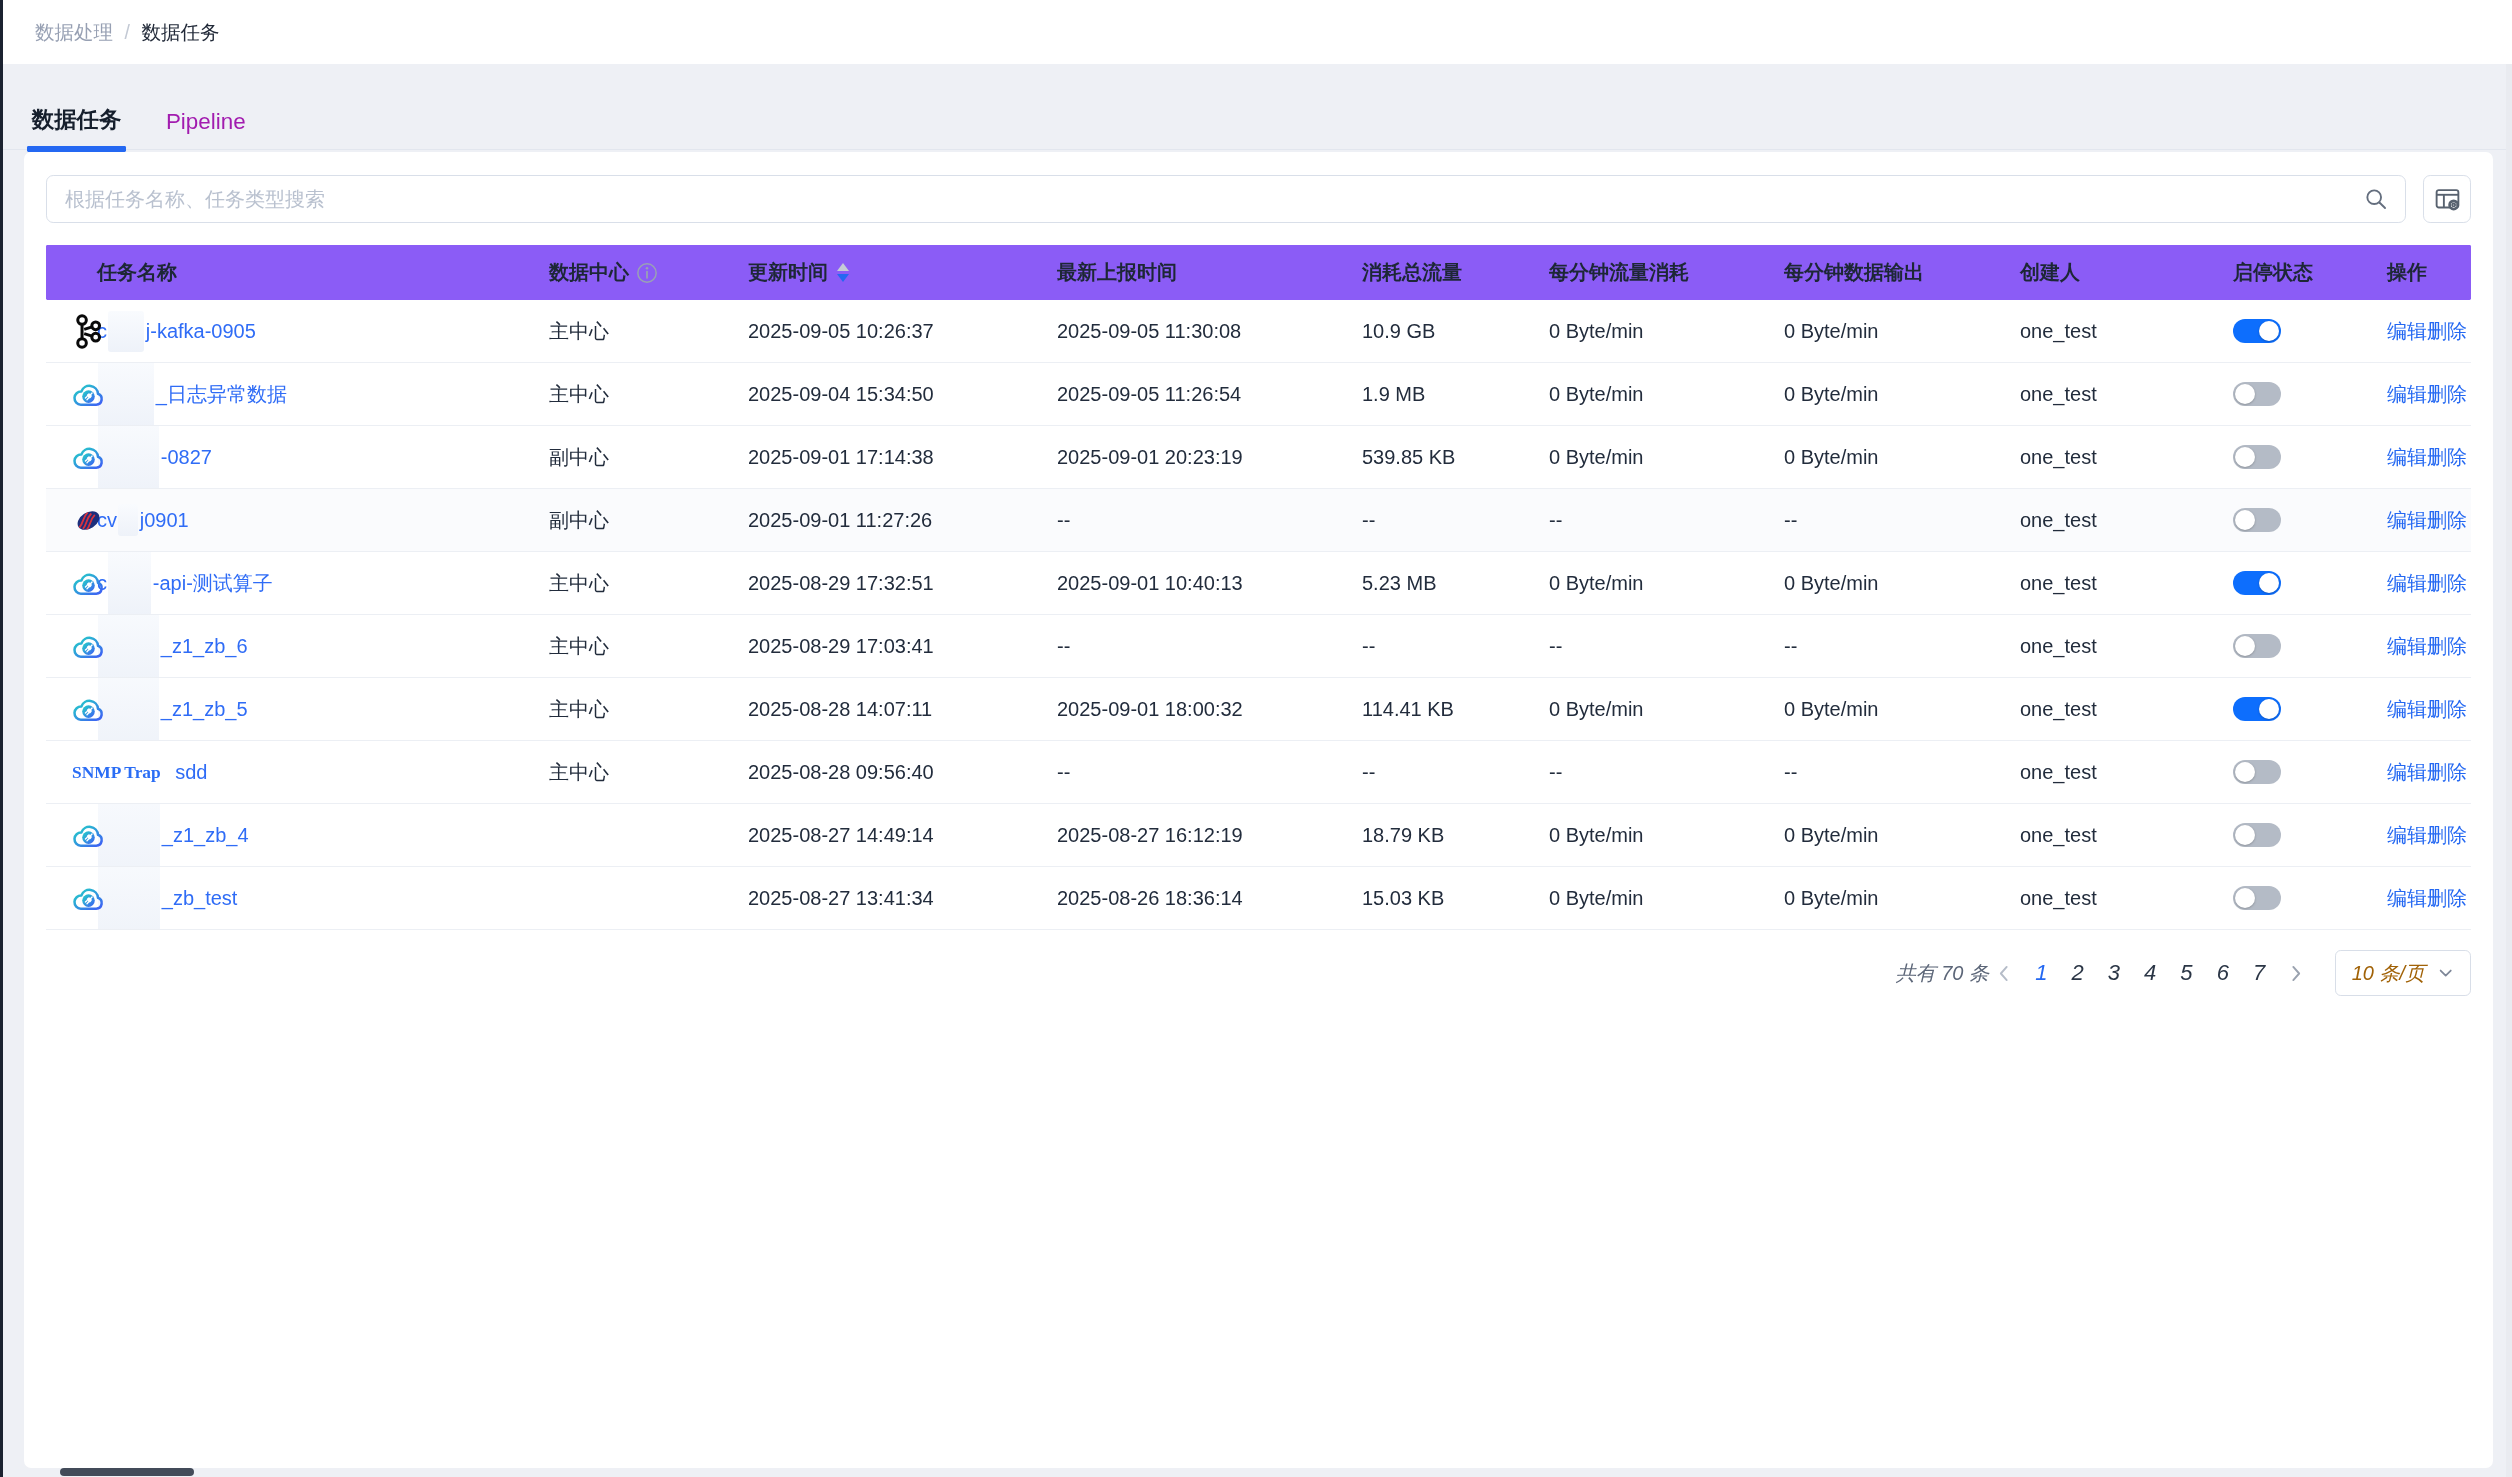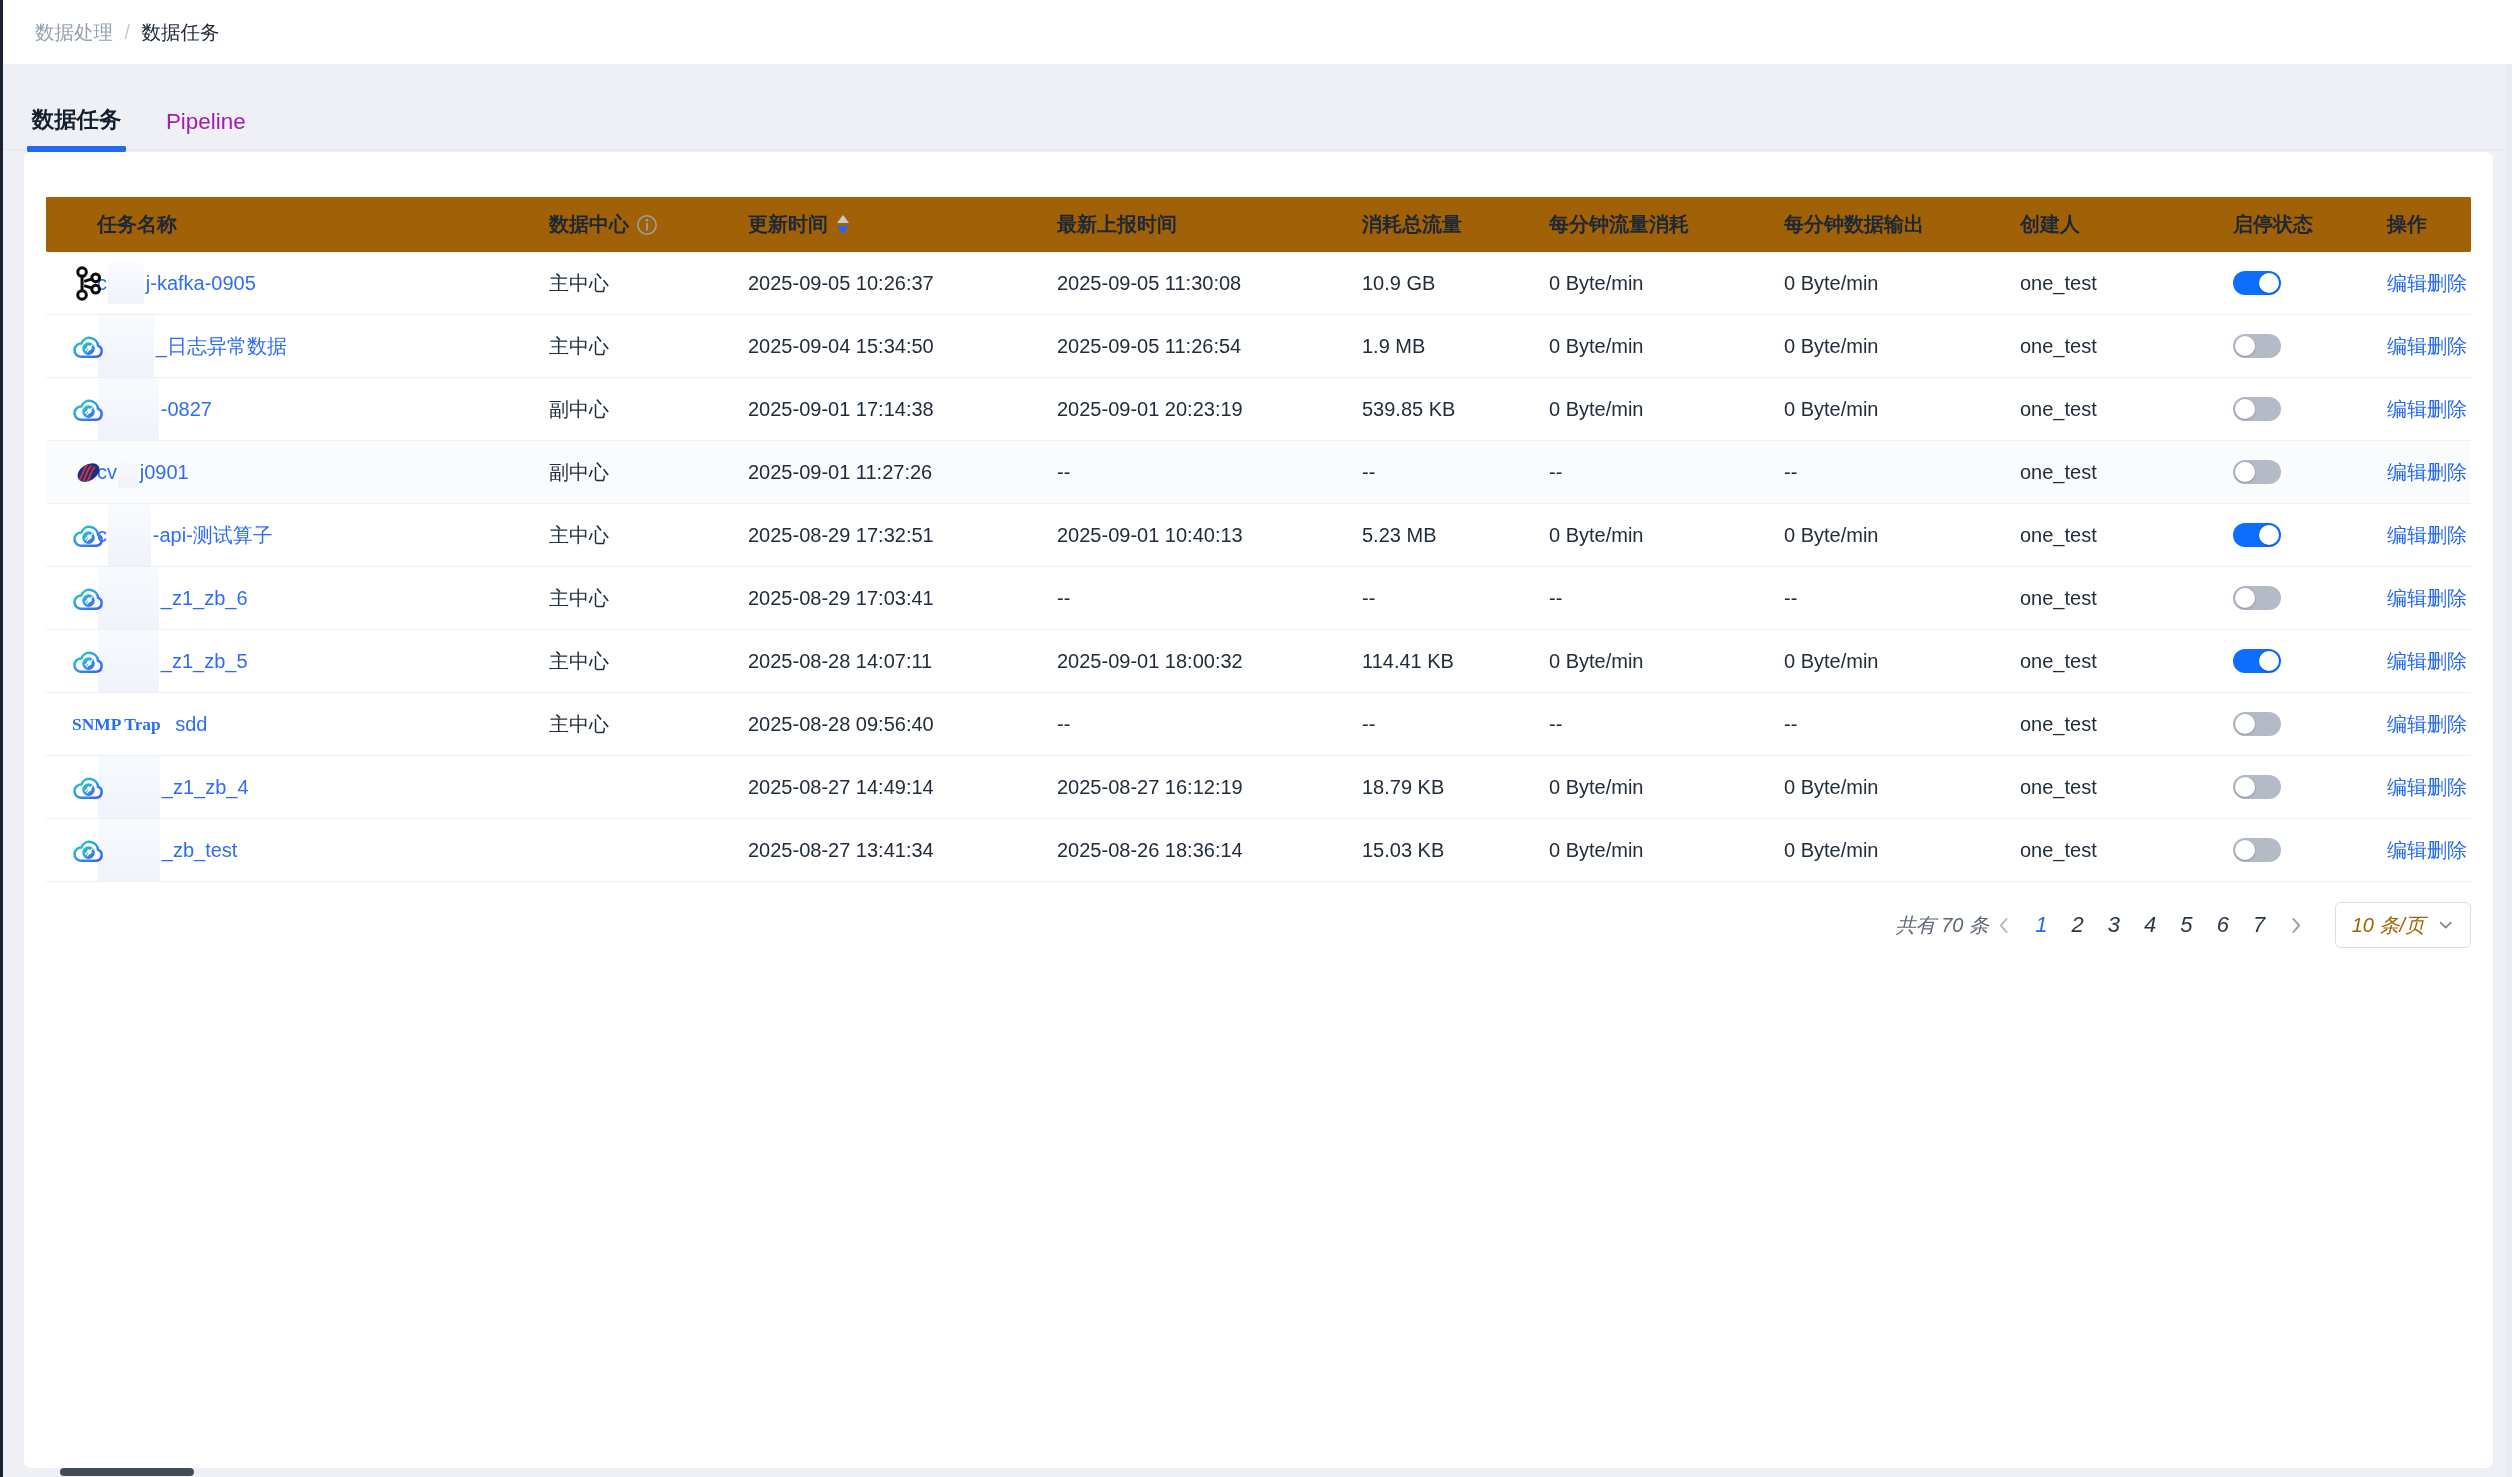--- a/index.html
+++ b/index.html
@@ -36,21 +36,21 @@
   .search-box{flex:1;height:48px;border:1.4px solid #d9dfe9;border-radius:7.2px;display:flex;align-items:center;
     padding:0 16px;box-sizing:border-box;background:#fff;}
   .search-box input{flex:1;border:none;outline:none;font-size:20px;color:#222c3c;font-family:inherit;background:transparent;}
   .search-box input::placeholder{color:#b9c1cf;}
   .icon-btn{width:48px;height:48px;border:1.4px solid #d9dfe9;border-radius:7.2px;background:#fff;
     display:flex;align-items:center;justify-content:center;box-sizing:border-box;cursor:pointer;}
 
   
   .table{margin-top:22px;}
   .grid{display:grid;grid-template-columns:452px 199px 309px 305px 187px 235px 236px 213px 154px 1fr;align-items:center;}
-  .thead{background:#a16207;height:55px;border-radius:1.4px;}
+  .thead{background:#8b5cf6;height:55px;border-radius:1.4px;}
   .hcell{font-size:20px;font-weight:700;color:#1d2736;padding-left:51px;display:flex;align-items:center;white-space:nowrap;}
   .trow{height:62px;border-bottom:1.4px solid #eceff4;}
   .trow.hovered{background:#fafbfd;}
   .cell{font-size:20px;color:#222c3c;padding-left:51px;white-space:nowrap;overflow:hidden;}
   .name-cell{position:relative;display:flex;align-items:center;height:62px;}
   .row-icon{position:absolute;left:24.6px;top:50%;transform:translateY(-50%);width:35px;height:35px;display:flex;align-items:center;justify-content:center;}
   .snmp-cell{padding-left:26px;}
   .snmp-label{font-weight:700;font-size:17.4px;color:#2a6df5;margin-right:14.5px;letter-spacing:0;font-family:Liberation Serif, serif;}
   .task-link{color:#2f6cf6;cursor:pointer;display:inline-flex;align-items:center;}
   .redact{display:inline-block;vertical-align:middle;background:linear-gradient(180deg,#f9fbfe,#eef2f9);border-radius:2.9px;margin:0 1.4px;}
@@ -94,20 +94,45 @@
   <span class="crumb-sep">/</span>
   <span class="crumb-current">数据任务</span>
 </div>
 
 <div class="tabs" id="tabbar">
     <div class="tab active">数据任务</div>
     <div class="tab">Pipeline</div>
   </div>
 
 <div class="card">
+  <div class="search-row">
+    <div class="search-box">
+      <input type="text" placeholder="根据任务名称、任务类型搜索" style="">
+      <span style="display:inline-flex;">
+        <svg width="26" height="26" viewBox="0 0 36 36">
+            <circle cx="15.5" cy="15.5" r="9.5" fill="none" stroke="#646e7e" stroke-width="2.6"></circle>
+            <line x1="22.8" y1="22.8" x2="30.5" y2="30.5" stroke="#646e7e" stroke-width="2.6" stroke-linecap="round"></line>
+          </svg>
+      </span>
+    </div>
+    <div class="icon-btn">
+      <span style="display:inline-flex;">
+        <svg width="29" height="29" viewBox="0 0 40 40" fill="none" stroke="#58626f" stroke-width="2.6" stroke-linejoin="round">
+          <rect x="5" y="7" width="30" height="24" rx="3"></rect>
+          <line x1="5" y1="13.5" x2="35" y2="13.5"></line>
+          <line x1="15" y1="13.5" x2="15" y2="31"></line>
+          <g>
+            <circle cx="28.5" cy="27.5" r="6.2" fill="#ffffff"></circle>
+            <path d="M28.5 21.9l4.8 2.8v5.6l-4.8 2.8-4.8-2.8v-5.6z" fill="#ffffff"></path>
+            <circle cx="28.5" cy="27.5" r="2" fill="none"></circle>
+          </g>
+        </svg>
+      </span>
+    </div>
+  </div>
 
   <div class="table">
     <div class="grid thead" id="thead">
         <div class="hcell">
           <span>任务名称</span>
         </div>
         <div class="hcell">
           <span>数据中心</span>
           <span class="info-ic">
             <svg width="22" height="22" viewBox="0 0 30 30" fill="none">

